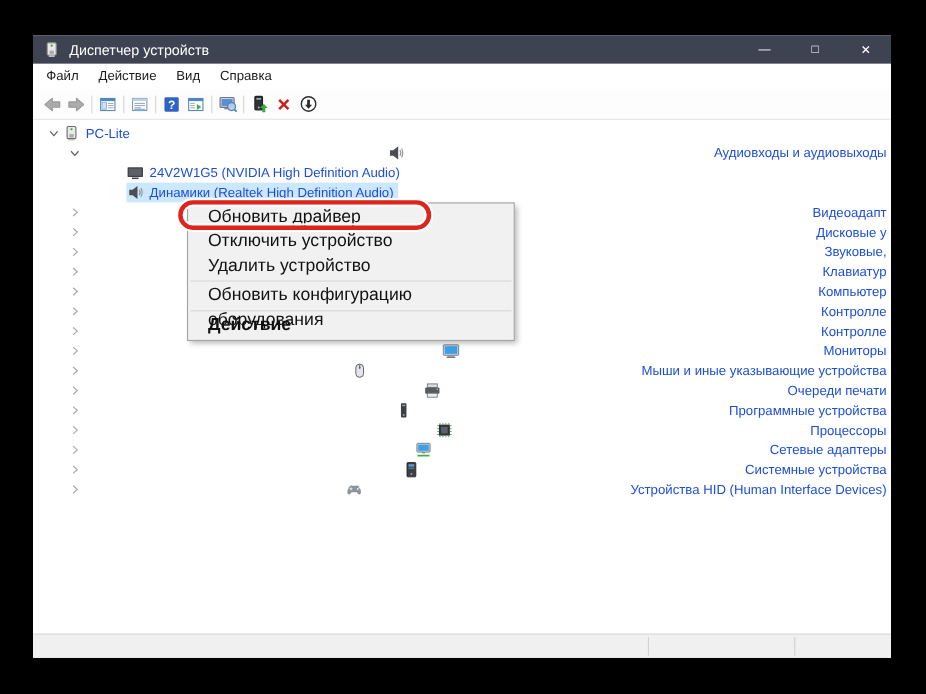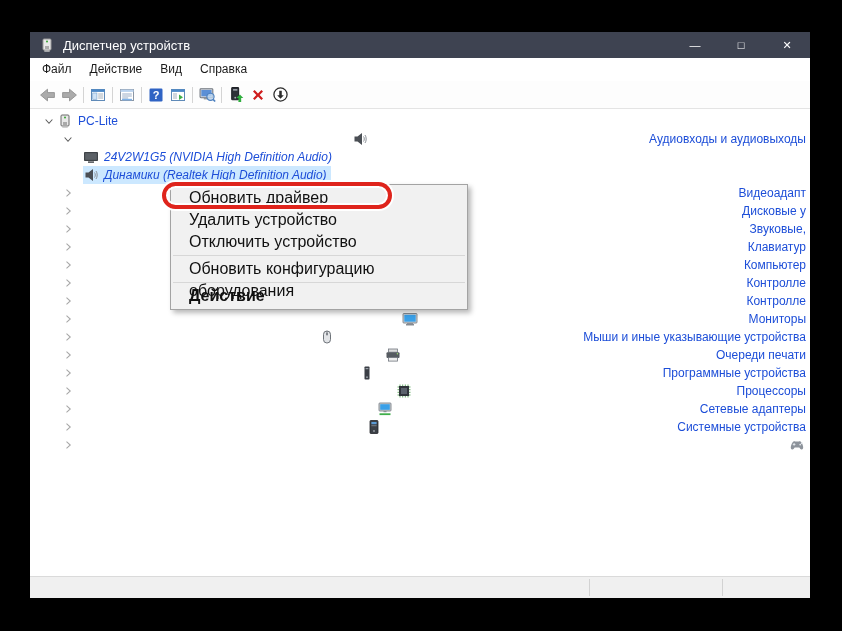--- a/index.html
+++ b/index.html
@@ -21,21 +21,21 @@
     align-items:center;padding-left:6px;flex:0 0 auto;}
   .tbtn{width:22px;height:22px;display:flex;align-items:center;justify-content:center;}
   .tsep{width:1px;height:16px;background:#d4d4d4;margin:0 3px;}
   
   .client{flex:1 1 auto;background:#ffffff;position:relative;overflow:hidden;padding-top:3px;}
   .trow{height:18px;display:flex;align-items:center;font-size:12px;color:#1d4ed8;white-space:nowrap;}
   .trow .chev{width:17px;height:16px;flex:0 0 auto;display:flex;align-items:center;justify-content:center;}
   .trow .ticon{width:16px;height:16px;flex:0 0 auto;margin-right:5px;}
   .trow .content{display:flex;align-items:center;height:18px;padding-right:4px;}
   .trow.selected .content{background:#cce8ff;}
-  .lvl0{padding-left:10px;} .lvl1{padding-left:29px;justify-content:space-between;} .lvl2{padding-left:36px;font-style:italic;}
+  .lvl0{padding-left:10px;} .lvl1{padding-left:29px;justify-content:space-between;} .lvl2{padding-left:68px;}
   
   .statusbar{height:21px;background:#f0f0f0;border-top:1px solid #dadada;position:relative;flex:0 0 auto;}
   .statusbar .sdiv{position:absolute;top:2px;bottom:2px;width:1px;background:#d2d2d2;}
   
   .ctxmenu{position:absolute;left:170px;top:184px;width:296px;background:#f1f1f1;
     border:1px solid #a3a3a3;box-shadow:3px 3px 5px rgba(0,0,0,0.28);padding:2px 0;z-index:10;}
   .ctxmenu .citem{height:22px;line-height:22px;font-size:16px;color:#111;padding-left:18px;}
   .ctxmenu .citem.bold{font-weight:bold;}
   .ctxmenu .csep{height:1px;background:#d7d7d7;margin:2px 2px;}
   
@@ -482,33 +482,36 @@
       </span>
       <span class="ticon">
         <svg width="16" height="16" viewBox="0 0 16 16">
           <path d="M3.2 6c-1.6 3-2.1 6 0 6.5 1.2.3 2-1.6 2.5-2.1h4.6c.5.5 1.3 2.4 2.5 2.1 2.1-.5 1.6-3.5 0-6.5-.8-1.6-2-2-3-1.5H6.2c-1-.5-2.2-.1-3 1.5z" fill="#8d939b"></path>
           <circle cx="11.2" cy="7.6" r="0.9" fill="#e4e8ec"></circle>
           <circle cx="12.8" cy="6.2" r="0.9" fill="#e4e8ec"></circle>
           <rect x="3.8" y="6.9" width="2.6" height="1" fill="#e4e8ec"></rect>
           <rect x="4.6" y="6.1" width="1" height="2.6" fill="#e4e8ec"></rect>
         </svg>
       </span>
+      <span class="content">
+          <span>Устройства HID (Human Interface Devices)</span>
+        </span>
     </div>
 
   </div>
 
   <div class="statusbar">
     <div class="sdiv" style="left:559px"></div>
     <div class="sdiv" style="left:692px"></div>
   </div>
 </div>
 
 <div class="ctxmenu">
   <div class="citem">Обновить драйвер</div>
+  <div class="citem">Отключить устройство</div>
   <div class="citem">Удалить устройство</div>
-  <div class="citem">Отключить устройство</div>
   <div class="csep"></div>
   <div class="citem">Обновить конфигурацию оборудования</div>
   <div class="csep"></div>
   <div class="citem bold">Действие</div>
 </div>
 
 <div class="annotation"></div>
 
 </body></html>

